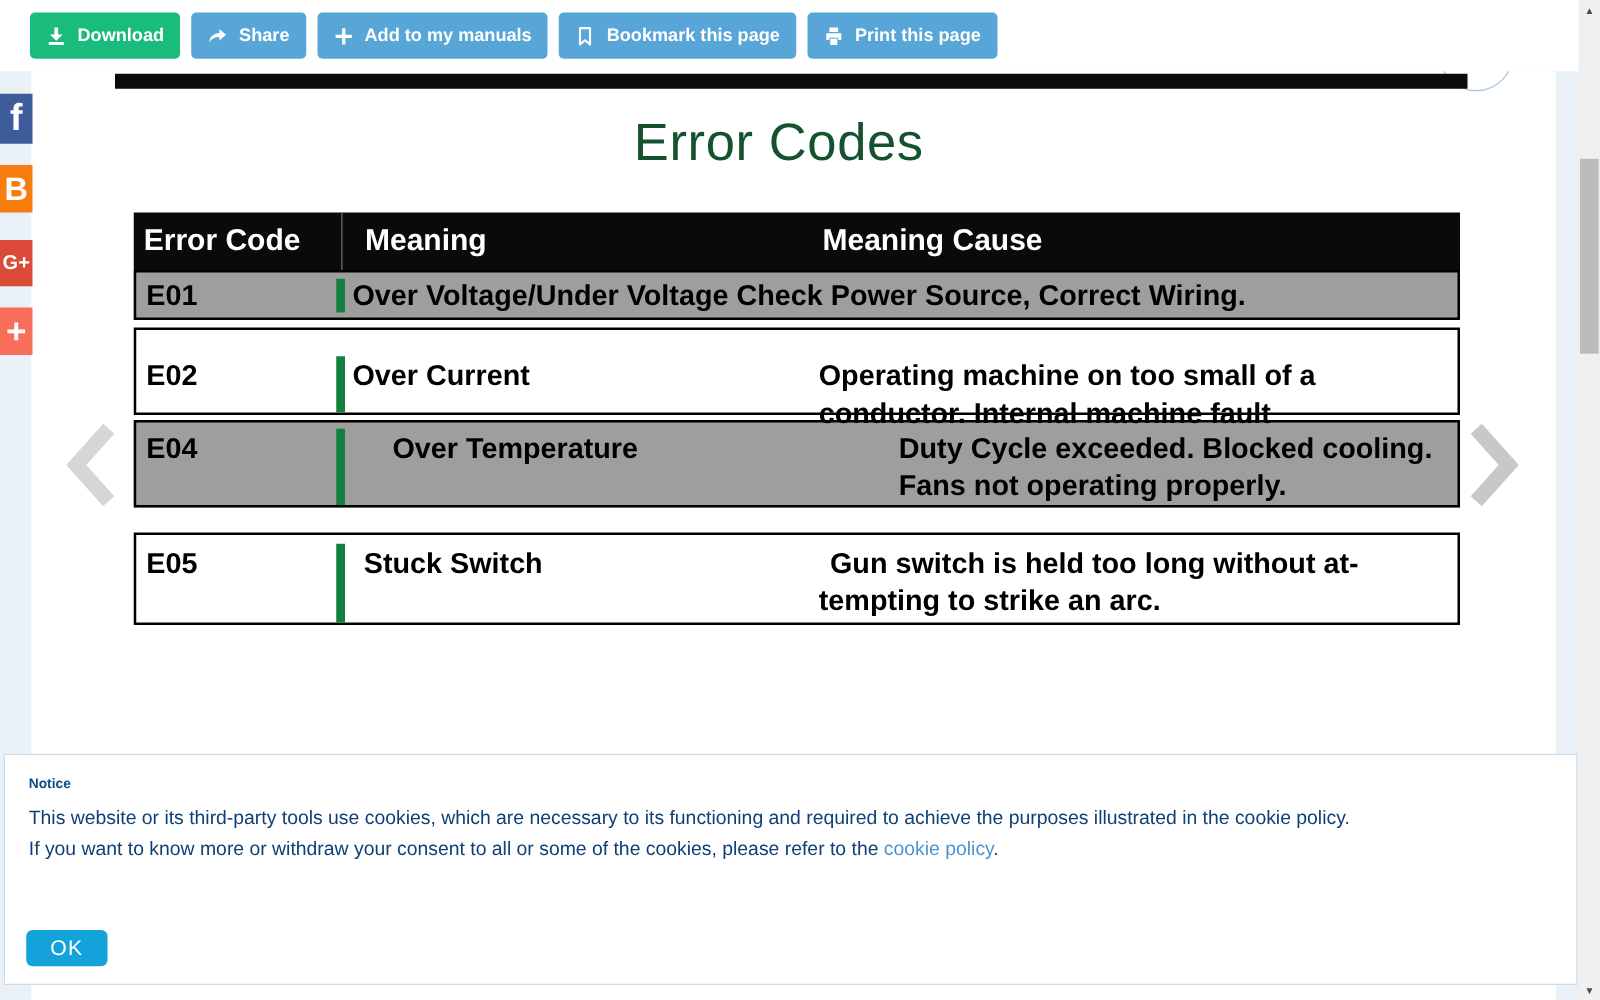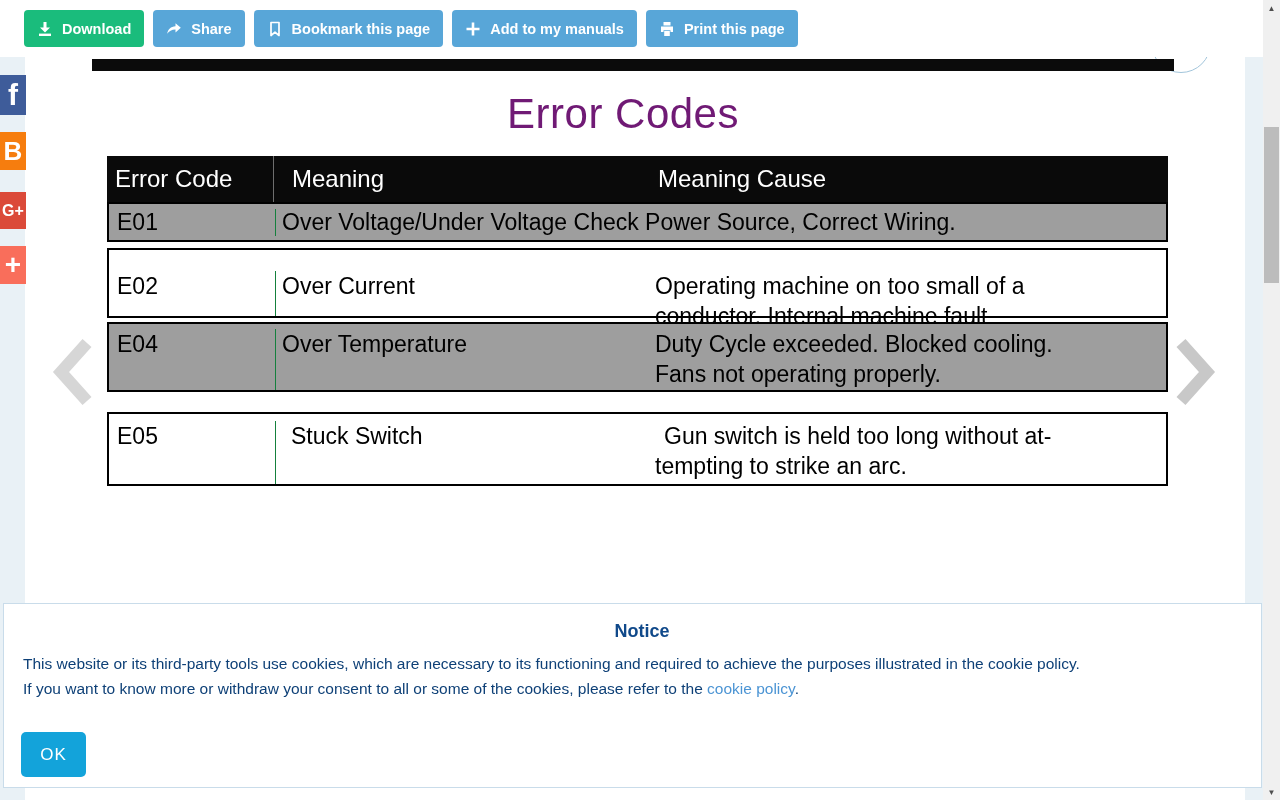--- a/index.html
+++ b/index.html
@@ -24,53 +24,53 @@
   .social-bl { height:38px; background:#f67d0e; font-size:26px; margin-bottom:22px; }
   .social-gp { height:37px; background:#db4a39; font-size:16px; margin-bottom:17px; }
   .social-st { height:38px; background:#f96e5b; font-size:28px; }
 
   
   .page { position:absolute; left:25px; top:57px; width:1220px; height:743px; background:#ffffff; z-index:1; }
   .page-circle { position:absolute; left:1126px; top:-44px; width:60px; height:60px; border-radius:50%;
                  background:#ffffff; border:1px solid #a2c5db; z-index:2; }
   .black-bar { position:absolute; left:67px; top:2px; width:1082px; height:12px; background:#0b0b0b; z-index:3; }
   .doc-title { position:absolute; left:57px; top:33px; width:1082px; text-align:center;
-               font-size:42px; color:#701a75; letter-spacing:0.5px; }
-
-  
-  .err-table { position:absolute; left:82px; top:99px; width:1061px; font-size:23px; color:#000; }
+               font-size:42px; color:#14532d; letter-spacing:0.5px; }
+
+  
+  .err-table { position:absolute; left:82px; top:113px; width:1061px; font-size:23px; color:#000;font-weight:bold; }
   .tr { display:flex; border:2px solid #000; background:#fff; }
   .tr.shaded { background:#9e9e9e; }
   .thead { display:flex; background:#0a0a0a; color:#fff; height:46px; align-items:center; font-size:24px; }
   .c1 { width:167px; flex:none; padding-left:8px; }
   .c2 { width:366px; flex:none; padding-left:6px; }
   .c3 { flex:1; padding-left:13px; white-space:pre-line; }
   .thead .c1 { align-self:stretch; display:flex; align-items:center; border-right:1px solid #6e6e6e; }
   .thead .c2 { padding-left:18px; }
   .thead .c3 { padding-left:18px; white-space:normal; }
-  .tr .c1 { border-right:1px solid #15803d; }
+  .tr .c1 { border-right:7px solid #15803d; }
   .row-e01 { height:40px; align-items:center; }
   .row-e02 { height:70px; margin-top:6px; padding-top:21px; line-height:30px; }
-  .row-e04 { height:70px; margin-top:4px; padding-top:5px; line-height:30px; }
+  .row-e04 { height:70px; margin-top:4px; padding-top:5px; line-height:30px;gap:32px; }
   .row-e05 { height:74px; margin-top:20px; padding-top:7px; line-height:30px; }
   .cmerge { flex:1; padding-left:6px; }
   .indent-sm { text-indent:9px; }
 
   
   .chev { position:absolute; top:281px; width:44px; height:68px; cursor:pointer; }
   .chev.left  { left:27px; }
   .chev.right { left:1147px; }
 
   
   .cookie { position:absolute; left:3px; top:603px; width:1259px; height:185px; background:#ffffff;
             border:1px solid #c9dcea; z-index:10; padding:17px 0 0 19px; }
-  .cookie h3 { font-size:18px; color:#10498a; margin-bottom:9px;text-align:center; }
+  .cookie h3 { font-size:11px; color:#10498a; margin-bottom:9px; }
   .cookie p { font-size:15.5px; color:#0e4077; line-height:25px; }
   .cookie a { color:#4b94d4; text-decoration:none; cursor:pointer;margin-top:48px; }
-  .ok-btn { position:absolute; left:17px; top:128px; width:65px; height:45px; background:#13a3da;
+  .ok-btn { position:absolute; left:17px; top:140px; width:65px; height:29px; background:#13a3da;
             border:none; border-radius:5px; color:#fff; font-size:17px; letter-spacing:1px;
             font-family:"Liberation Sans", sans-serif; cursor:pointer; }
 
   
   .scrollbar { position:absolute; right:0; top:0; width:17px; height:800px; background:#f0f0f0; z-index:20; }
   .sb-arrow { position:absolute; left:0; width:17px; text-align:center; font-size:8px; color:#4d4d4d; cursor:pointer; }
   .sb-up { top:4px; } .sb-down { bottom:3px; }
   .sb-thumb { position:absolute; left:1px; top:127px; width:15px; height:156px; background:#bcbcbc; cursor:pointer; }
 </style>
 </head>
@@ -91,32 +91,32 @@
       <span class="tb-icon">
         <svg width="16" height="16" viewBox="0 0 16 16">
             <path d="M9.5 2.2l5.3 4.6-5.3 4.6V8.6C5.6 8.6 3 10.2 1.2 12.8 1.9 8.4 4.8 5.6 9.5 5.3z" fill="#fff"></path>
           </svg>
       </span>
       <span>Share</span>
     </button>
     <button class="tb-btn blue">
       <span class="tb-icon">
         <svg width="16" height="16" viewBox="0 0 16 16">
+            <path d="M6.7 1.5h2.6v5.2h5.2v2.6H9.3v5.2H6.7V9.3H1.5V6.7h5.2z" fill="#fff"></path>
+          </svg>
+      </span>
+      <span>Add to my manuals</span>
+    </button>
+    <button class="tb-btn blue">
+      <span class="tb-icon">
+        <svg width="16" height="16" viewBox="0 0 16 16">
             <path d="M4 1.5h8V14.5L8 11.2 4 14.5z" fill="none" stroke="#fff" stroke-width="1.7" stroke-linejoin="round"></path>
           </svg>
       </span>
       <span>Bookmark this page</span>
-    </button>
-    <button class="tb-btn blue">
-      <span class="tb-icon">
-        <svg width="16" height="16" viewBox="0 0 16 16">
-            <path d="M6.7 1.5h2.6v5.2h5.2v2.6H9.3v5.2H6.7V9.3H1.5V6.7h5.2z" fill="#fff"></path>
-          </svg>
-      </span>
-      <span>Add to my manuals</span>
     </button>
     <button class="tb-btn blue">
       <span class="tb-icon">
         <svg width="16" height="16" viewBox="0 0 16 16">
             <path d="M4.5 1h7v3.5h-7z" fill="#fff"></path>
             <path d="M2 5.5h12V11h-2.5V9.2h-7V11H2z" fill="#fff"></path>
             <path d="M5.2 10h5.6v5H5.2z" fill="#fff"></path>
           </svg>
       </span>
       <span>Print this page</span>

